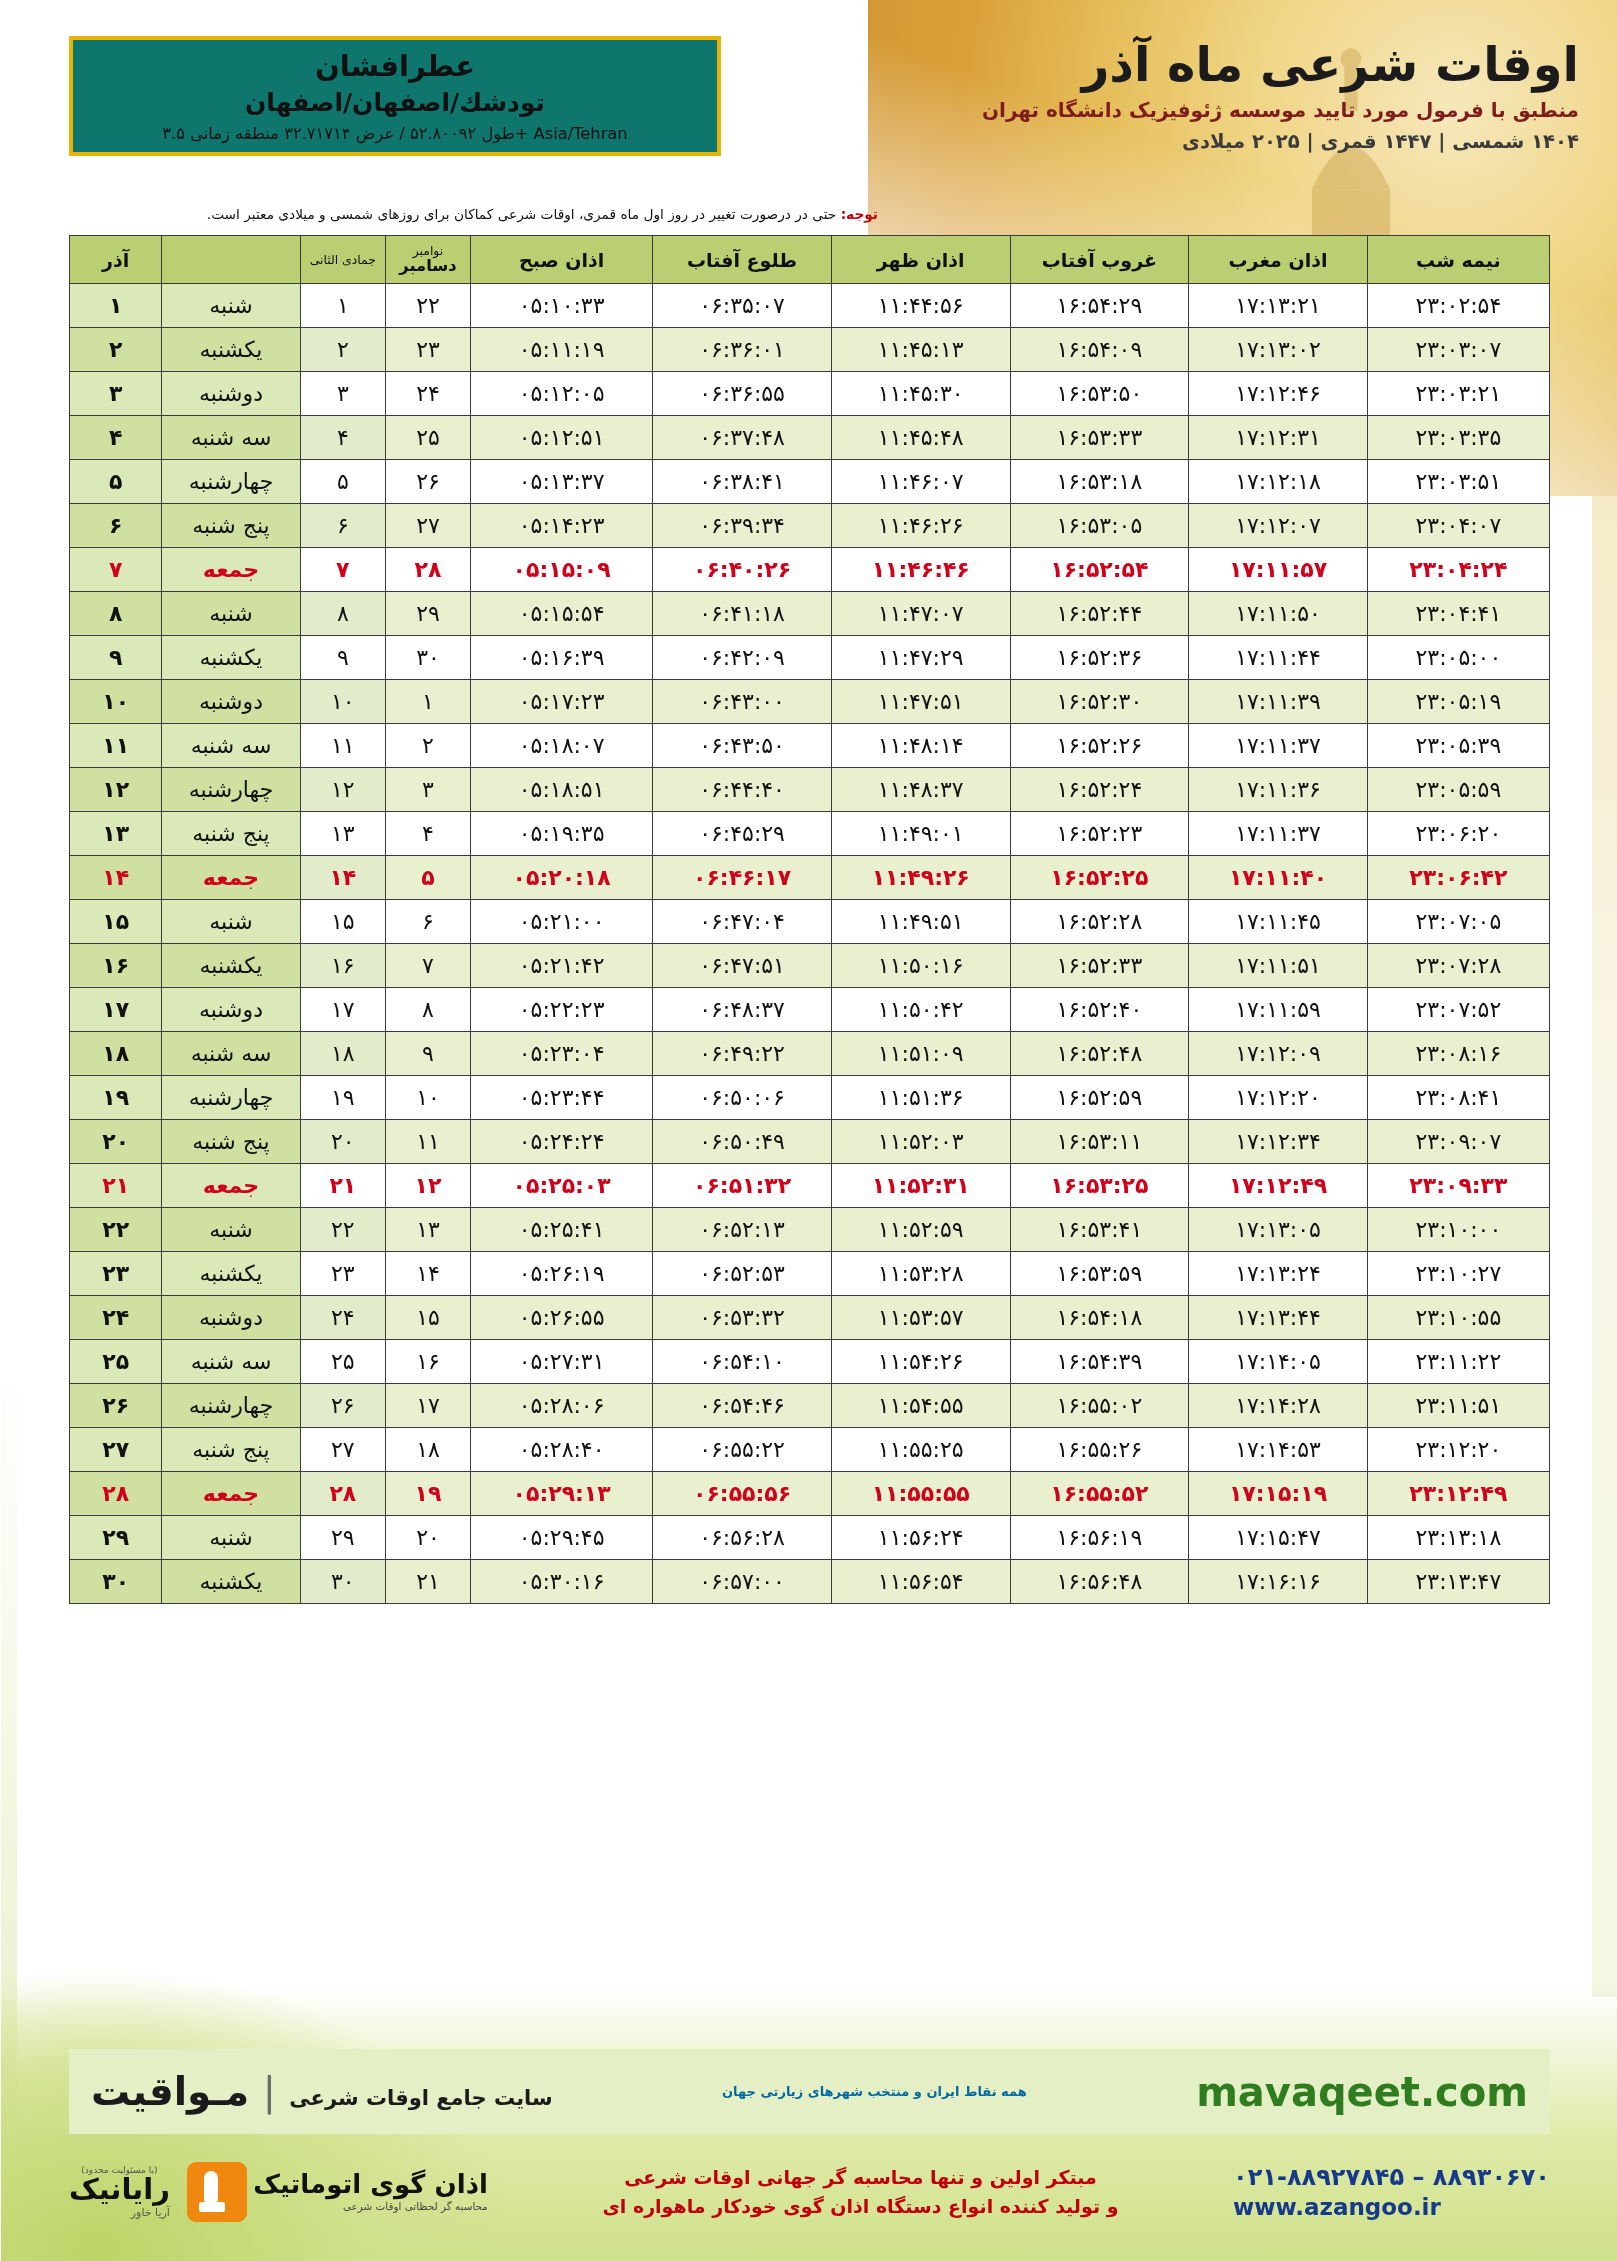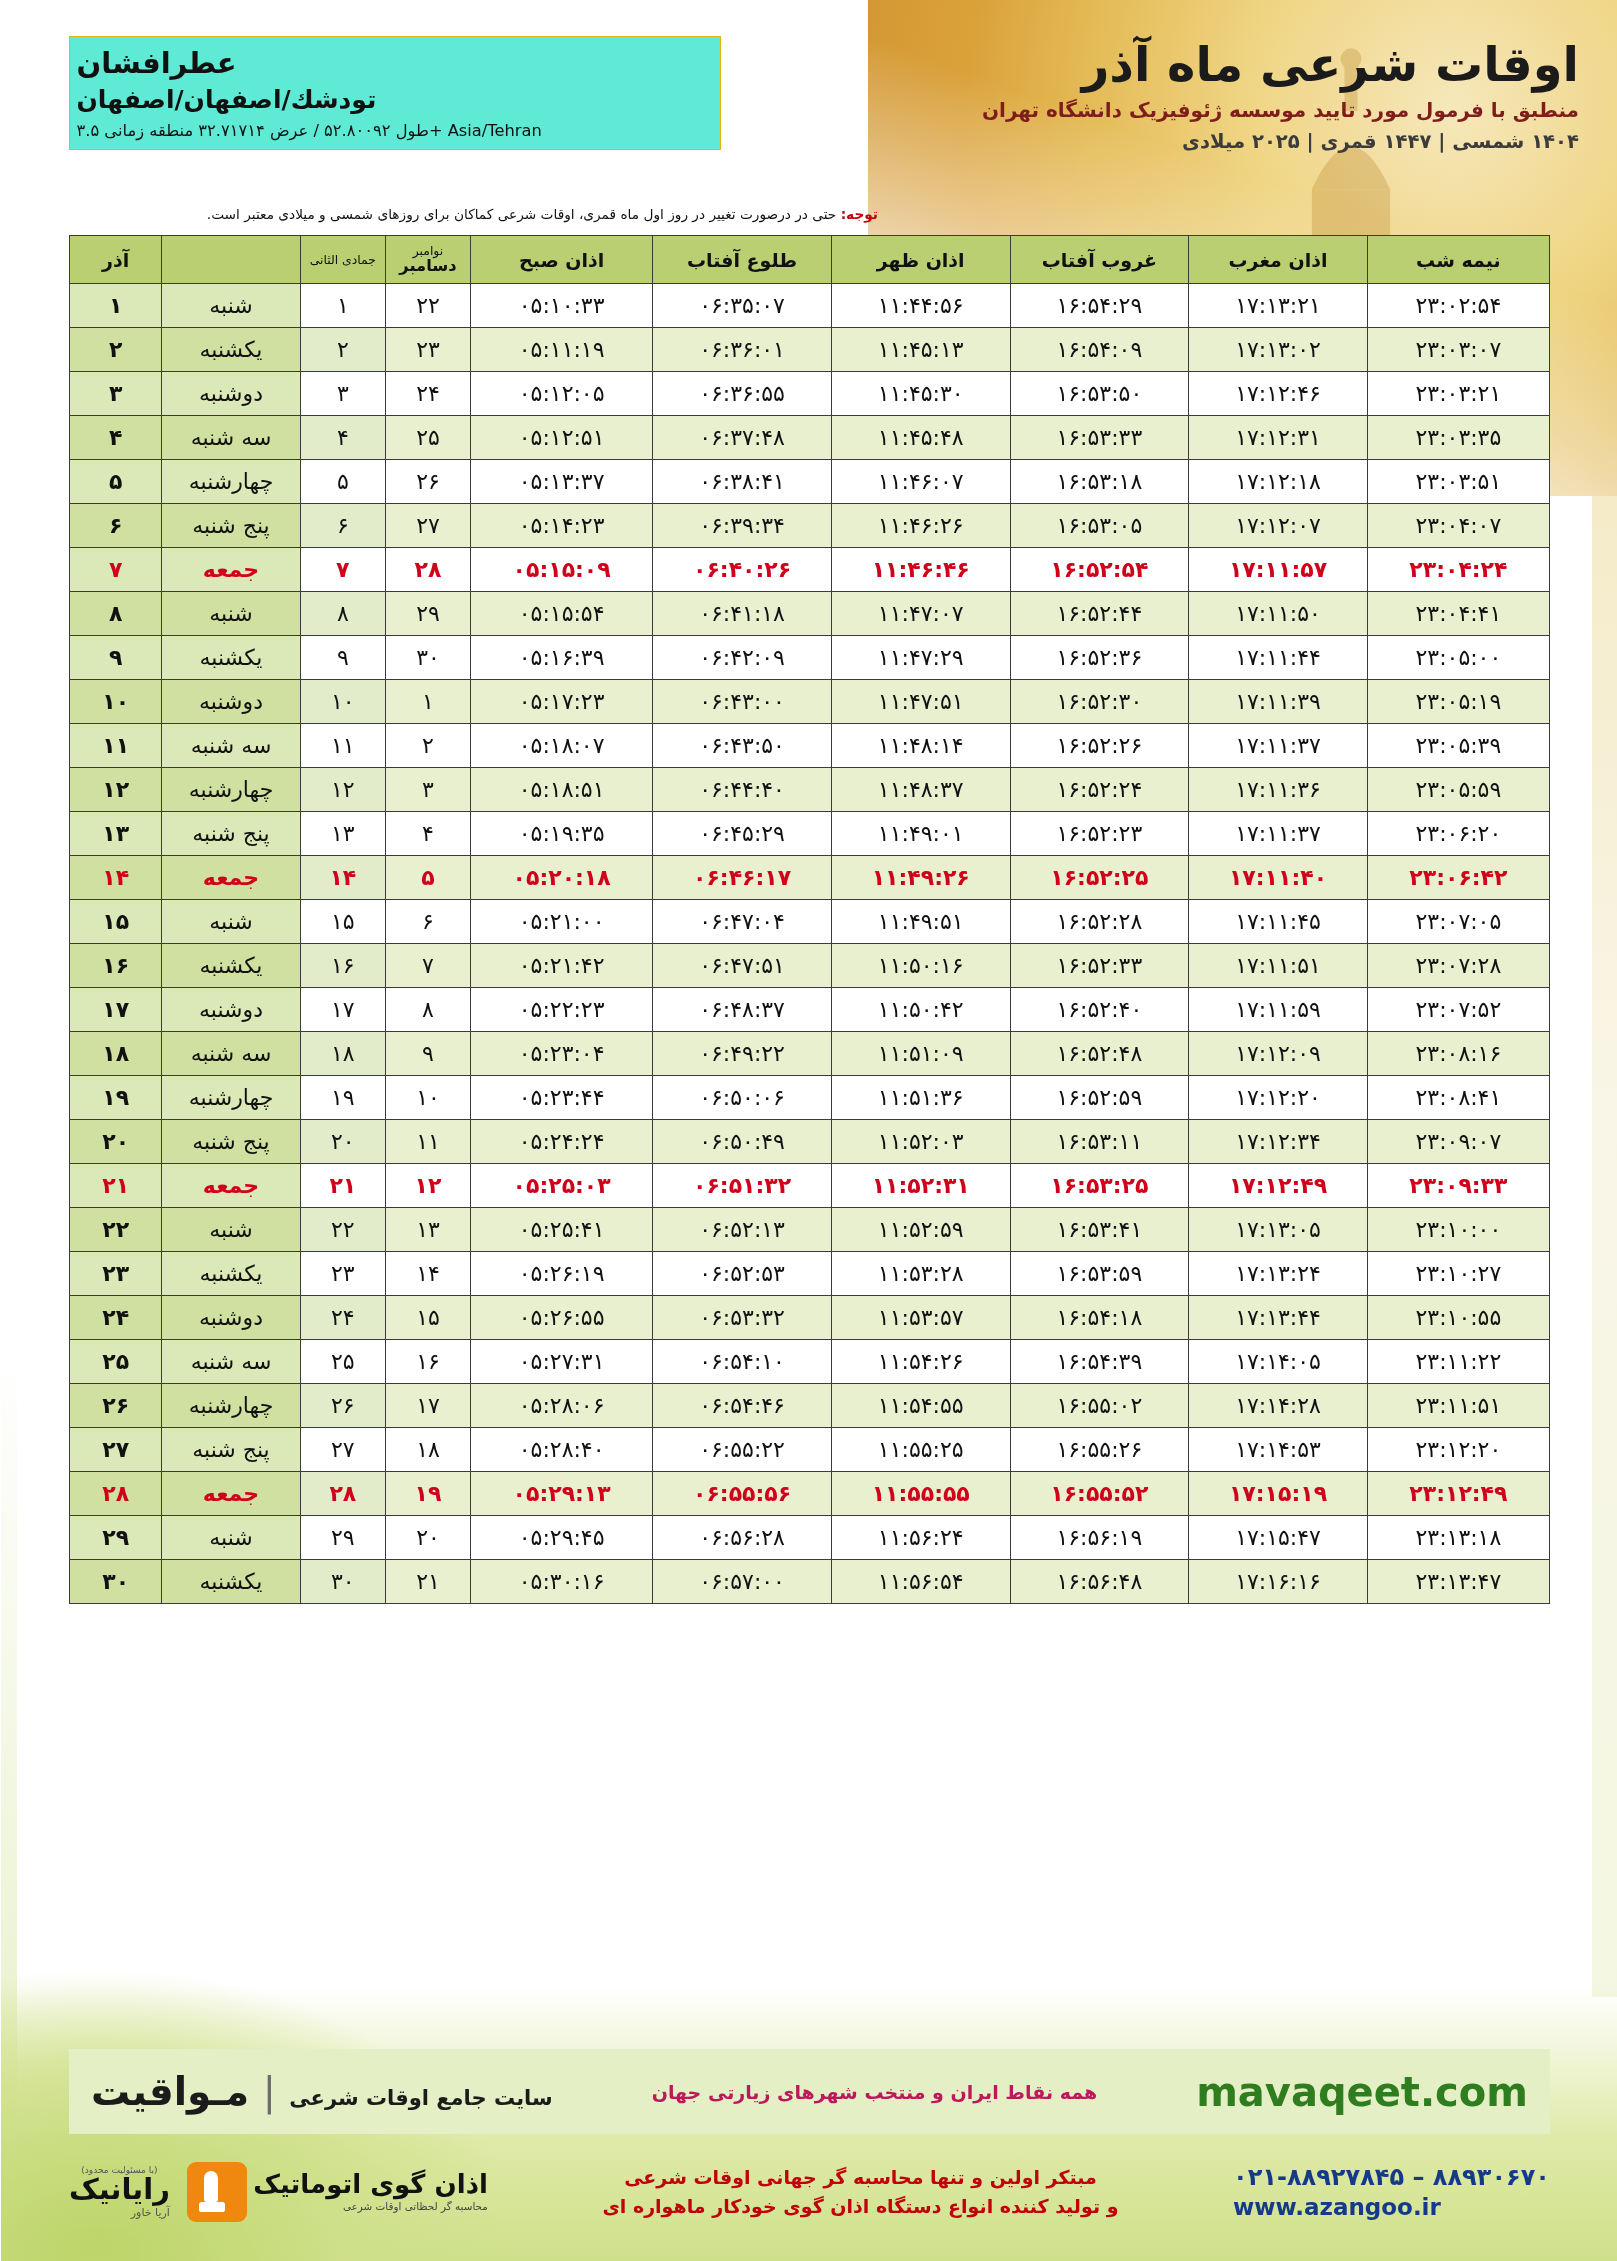--- a/index.html
+++ b/index.html
@@ -57,22 +57,22 @@
   .title-sub {
     font-size: 20px; font-weight:bold; color:#7f1d1d; margin-top:9px;
   }
   .title-years {
     font-size: 19.6px; color:#3b3b3b; margin-top:7.8px; font-weight:bold;text-align:right;
   }
 
   
   .citybox {
     position:absolute; top:36px; left:69px; width:652px;
-    border:1px solid #eab308; background:#5eead4;
-    padding:10.4px 6.5px 9px; text-align:left; z-index:6;
+    border:4px solid #eab308; background:#0f766e;
+    padding:10.4px 6.5px 9px; text-align:center; z-index:6;
   }
   .citybox .c1 { font-size:29px; font-weight:bold; color:#111; line-height:1.15;}
   .citybox .c2 { font-size:25px; font-weight:bold; color:#111; margin-top:3.9px;}
   .citybox .c3 { font-size:16.3px; color:#111; margin-top:7.8px; direction:ltr;}
 
   
   .note {
     position:absolute; top:206px; left:69px; width:809px;
     font-size:13.7px; color:#111; text-align:right; z-index:6;
   }
@@ -137,21 +137,21 @@
   .footer-band {
     position:absolute; left:69px; top:2049px; width:1481px; height:85px;
     background:#e4efc6; border:0; z-index:6; display:flex; align-items:center;
     justify-content:space-between; padding:0 22px;
   }
   .footer-band .brand-fa {
     font-size:39px; font-weight:bold; color:#1b1b1b; white-space:nowrap;
   }
   .footer-band .brand-fa .sep { color:#6a6a6a; font-weight:normal; }
   .footer-band .brand-desc {
-    font-size:19px; color:#be185d; font-weight:bold;
+    font-size:13px; color:#0369a1; font-weight:bold;
   }
   .footer-band .brand-en {
     font-size:40px; font-weight:bold; color:#2f7d1f; direction:ltr;
   }
 
   .footer-bottom {
     position:absolute; left:69px; top:2146px; width:1481px; height:91px;
     z-index:6; display:flex; align-items:center; justify-content:space-between;
   }
   .fb-left { direction:ltr; text-align:left; color:#163a8a; }

